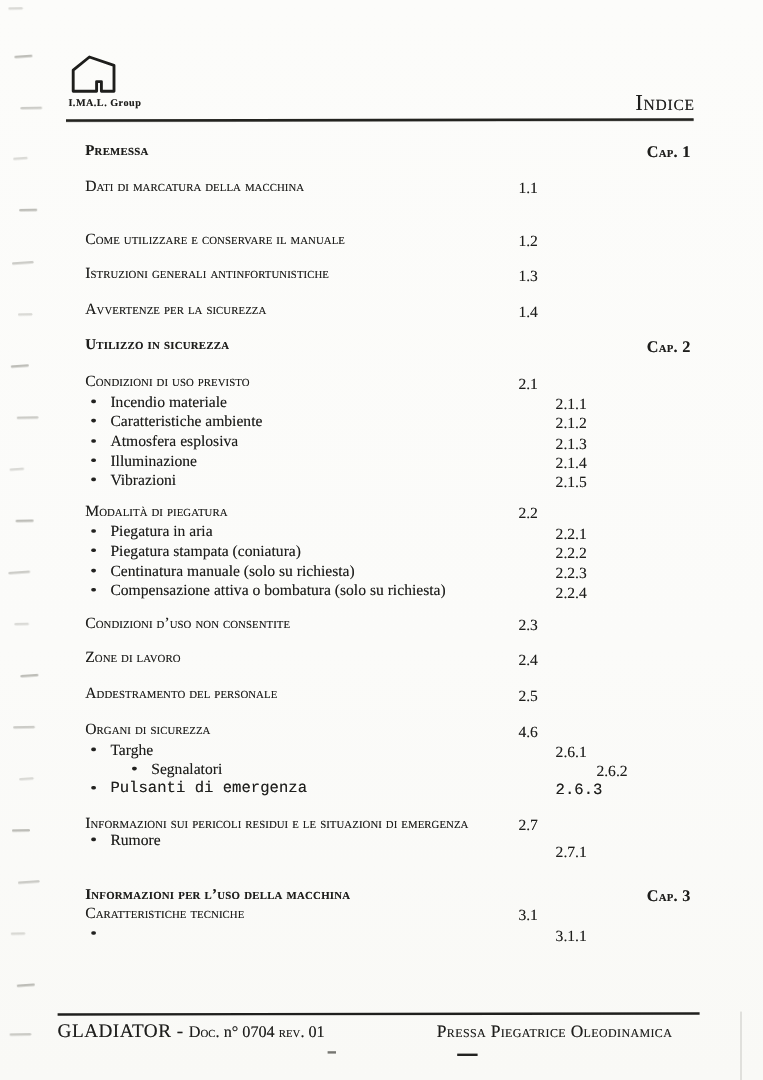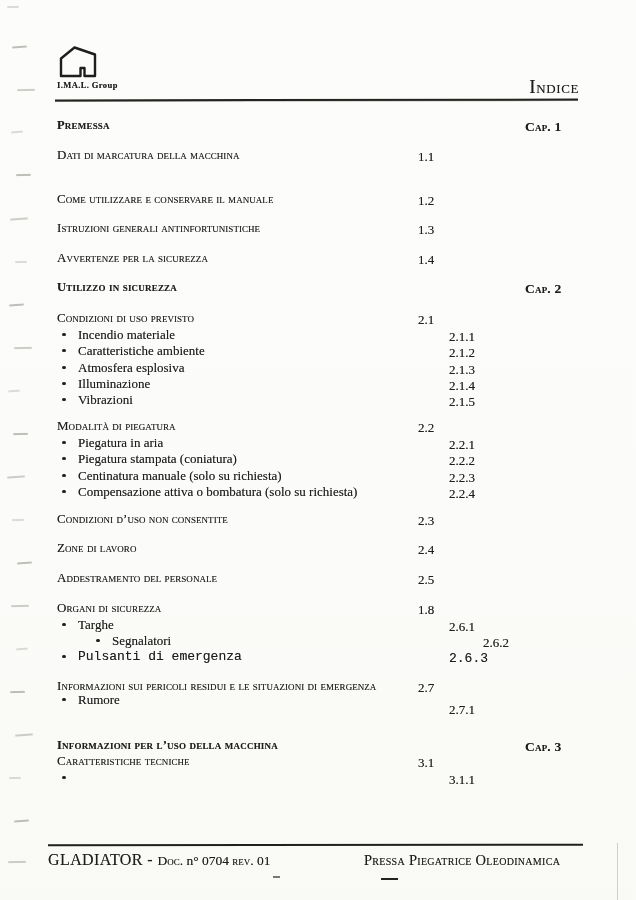--- a/index.html
+++ b/index.html
@@ -18,21 +18,21 @@
   .edge-line { position:absolute; left:617px; top:843px; width:1px; height:57px; background:#c6c6c0; opacity:.8; }
 
   
   .logo { position:absolute; left:57px; top:45px; width:64px; }
   .logo svg { display:block; }
   .logo-caption { font-size:8.5px; font-weight:bold; letter-spacing:0.4px; margin-top:2px; white-space:nowrap; }
   .page-title { position:absolute; top:76px; right:57px; font-variant:small-caps; font-size:19px; letter-spacing:0.6px; }
   .header-rule { position:absolute; left:55px; top:99px; width:523px; height:2px; background:#23231f; transform:rotate(-0.1deg); box-shadow:0 0.5px 0.5px rgba(0,0,0,.35); }
 
   
-  .toc { position:absolute; left:0; top:0; width:516px; height:840px; }
+  .toc { position:absolute; left:14px; top:0; width:516px; height:840px; }
   .row { position:absolute; left:0; width:636px; height:17px; }
   .lbl-entry   { position:absolute; left:57px; top:0; font-variant:small-caps; font-size:13px; letter-spacing:0.05px; white-space:nowrap; }
   .lbl-chapter { position:absolute; left:57px; top:0; font-variant:small-caps; font-size:12.5px; font-weight:bold; letter-spacing:0.2px; white-space:nowrap; }
   .lbl-bullet  { position:absolute; left:78px; top:0; font-size:13px; white-space:nowrap; }
   .dot  { position:absolute; left:62px; top:5.5px; width:3.6px; height:3.6px; border-radius:50%; background:#222220; }
   .num  { position:absolute; left:418px; top:2px; font-size:13px; }
   .num.sub { left:449px; }
   .cap  { position:absolute; left:525px; top:1px; font-variant:small-caps; font-weight:bold; font-size:13.5px; letter-spacing:0.2px; white-space:nowrap; }
 
   
@@ -170,21 +170,21 @@
       <div class="row" style="top: 540px;">
         <span class="lbl-entry">Zone di lavoro</span>
         <span class="num">2.4</span>
       </div>
       <div class="row" style="top: 570px;">
         <span class="lbl-entry">Addestramento del personale</span>
         <span class="num">2.5</span>
       </div>
       <div class="row" style="top: 600px;">
         <span class="lbl-entry">Organi di sicurezza</span>
-        <span class="num">1.8</span>
+        <span class="num">4.6</span>
       </div>
       <div class="row" style="top: 617px;">
         <span class="dot"></span>
         <span class="lbl-bullet">Targhe</span>
         <span class="num sub">2.6.1</span>
       </div>
       <div class="row" style="top: 633px; margin-left: 34px;">
         <span class="dot"></span>
         <span class="lbl-bullet">Segnalatori</span>
         <span class="num sub">2.6.2</span>

